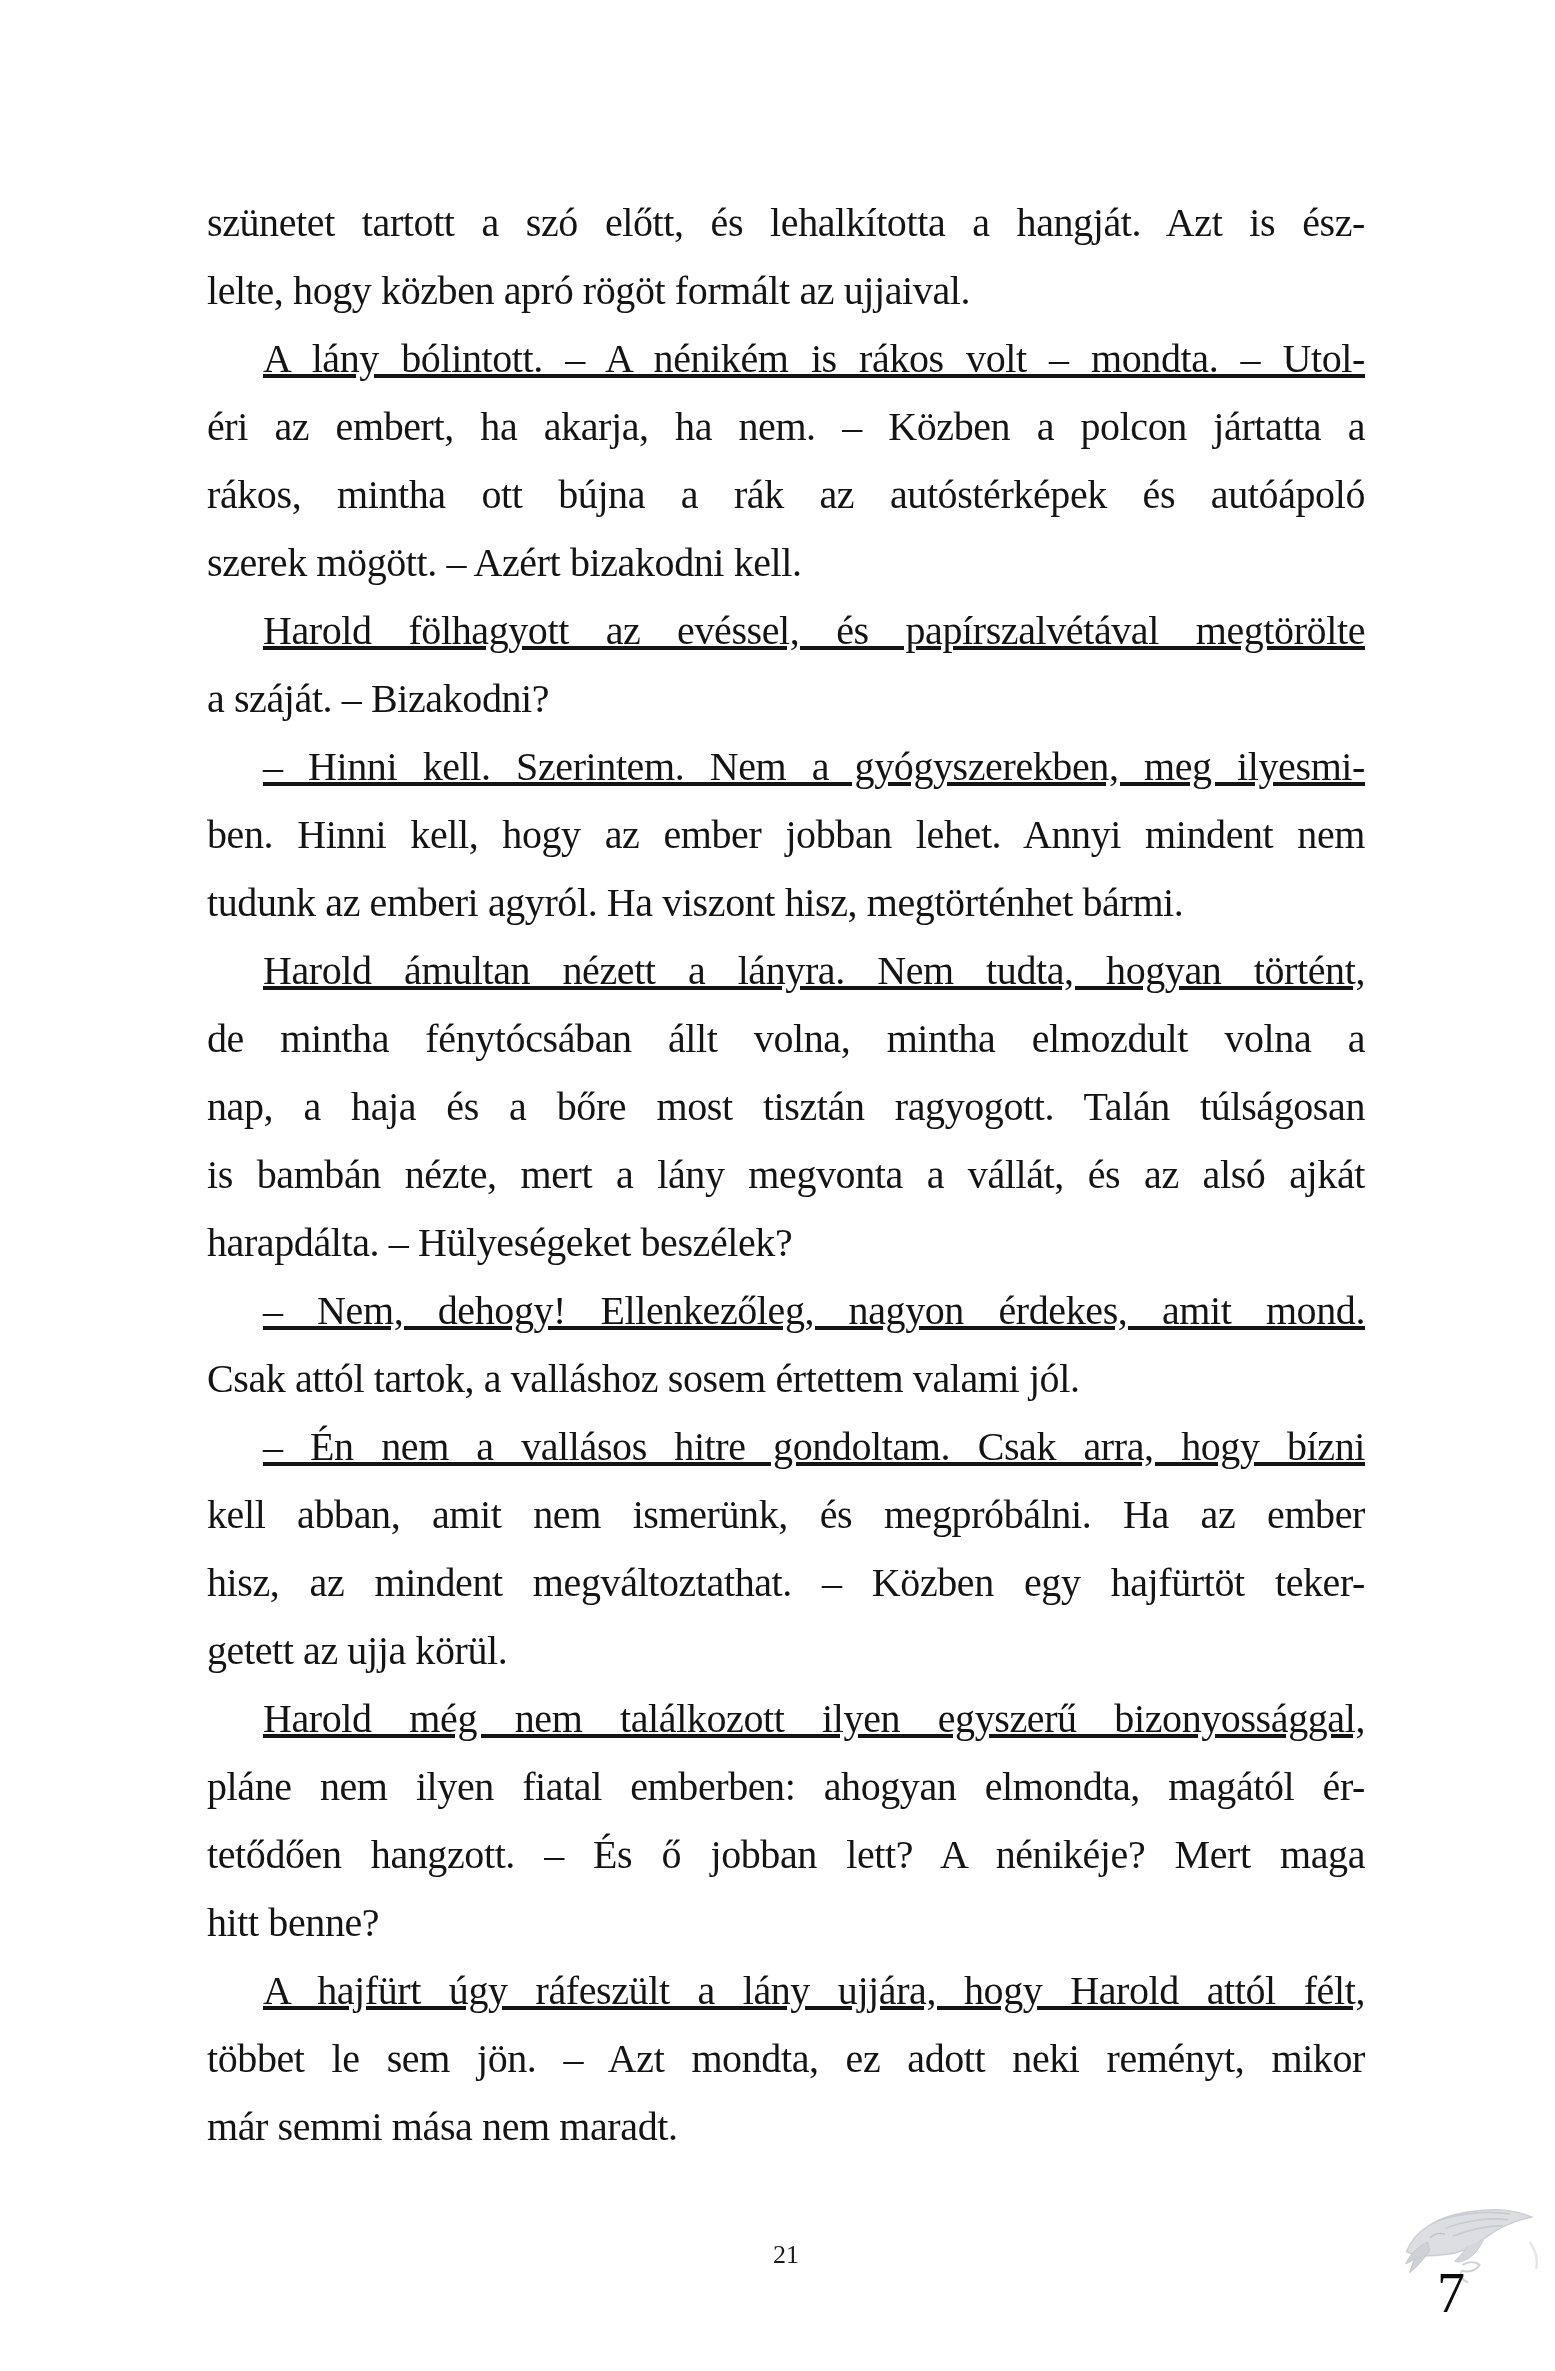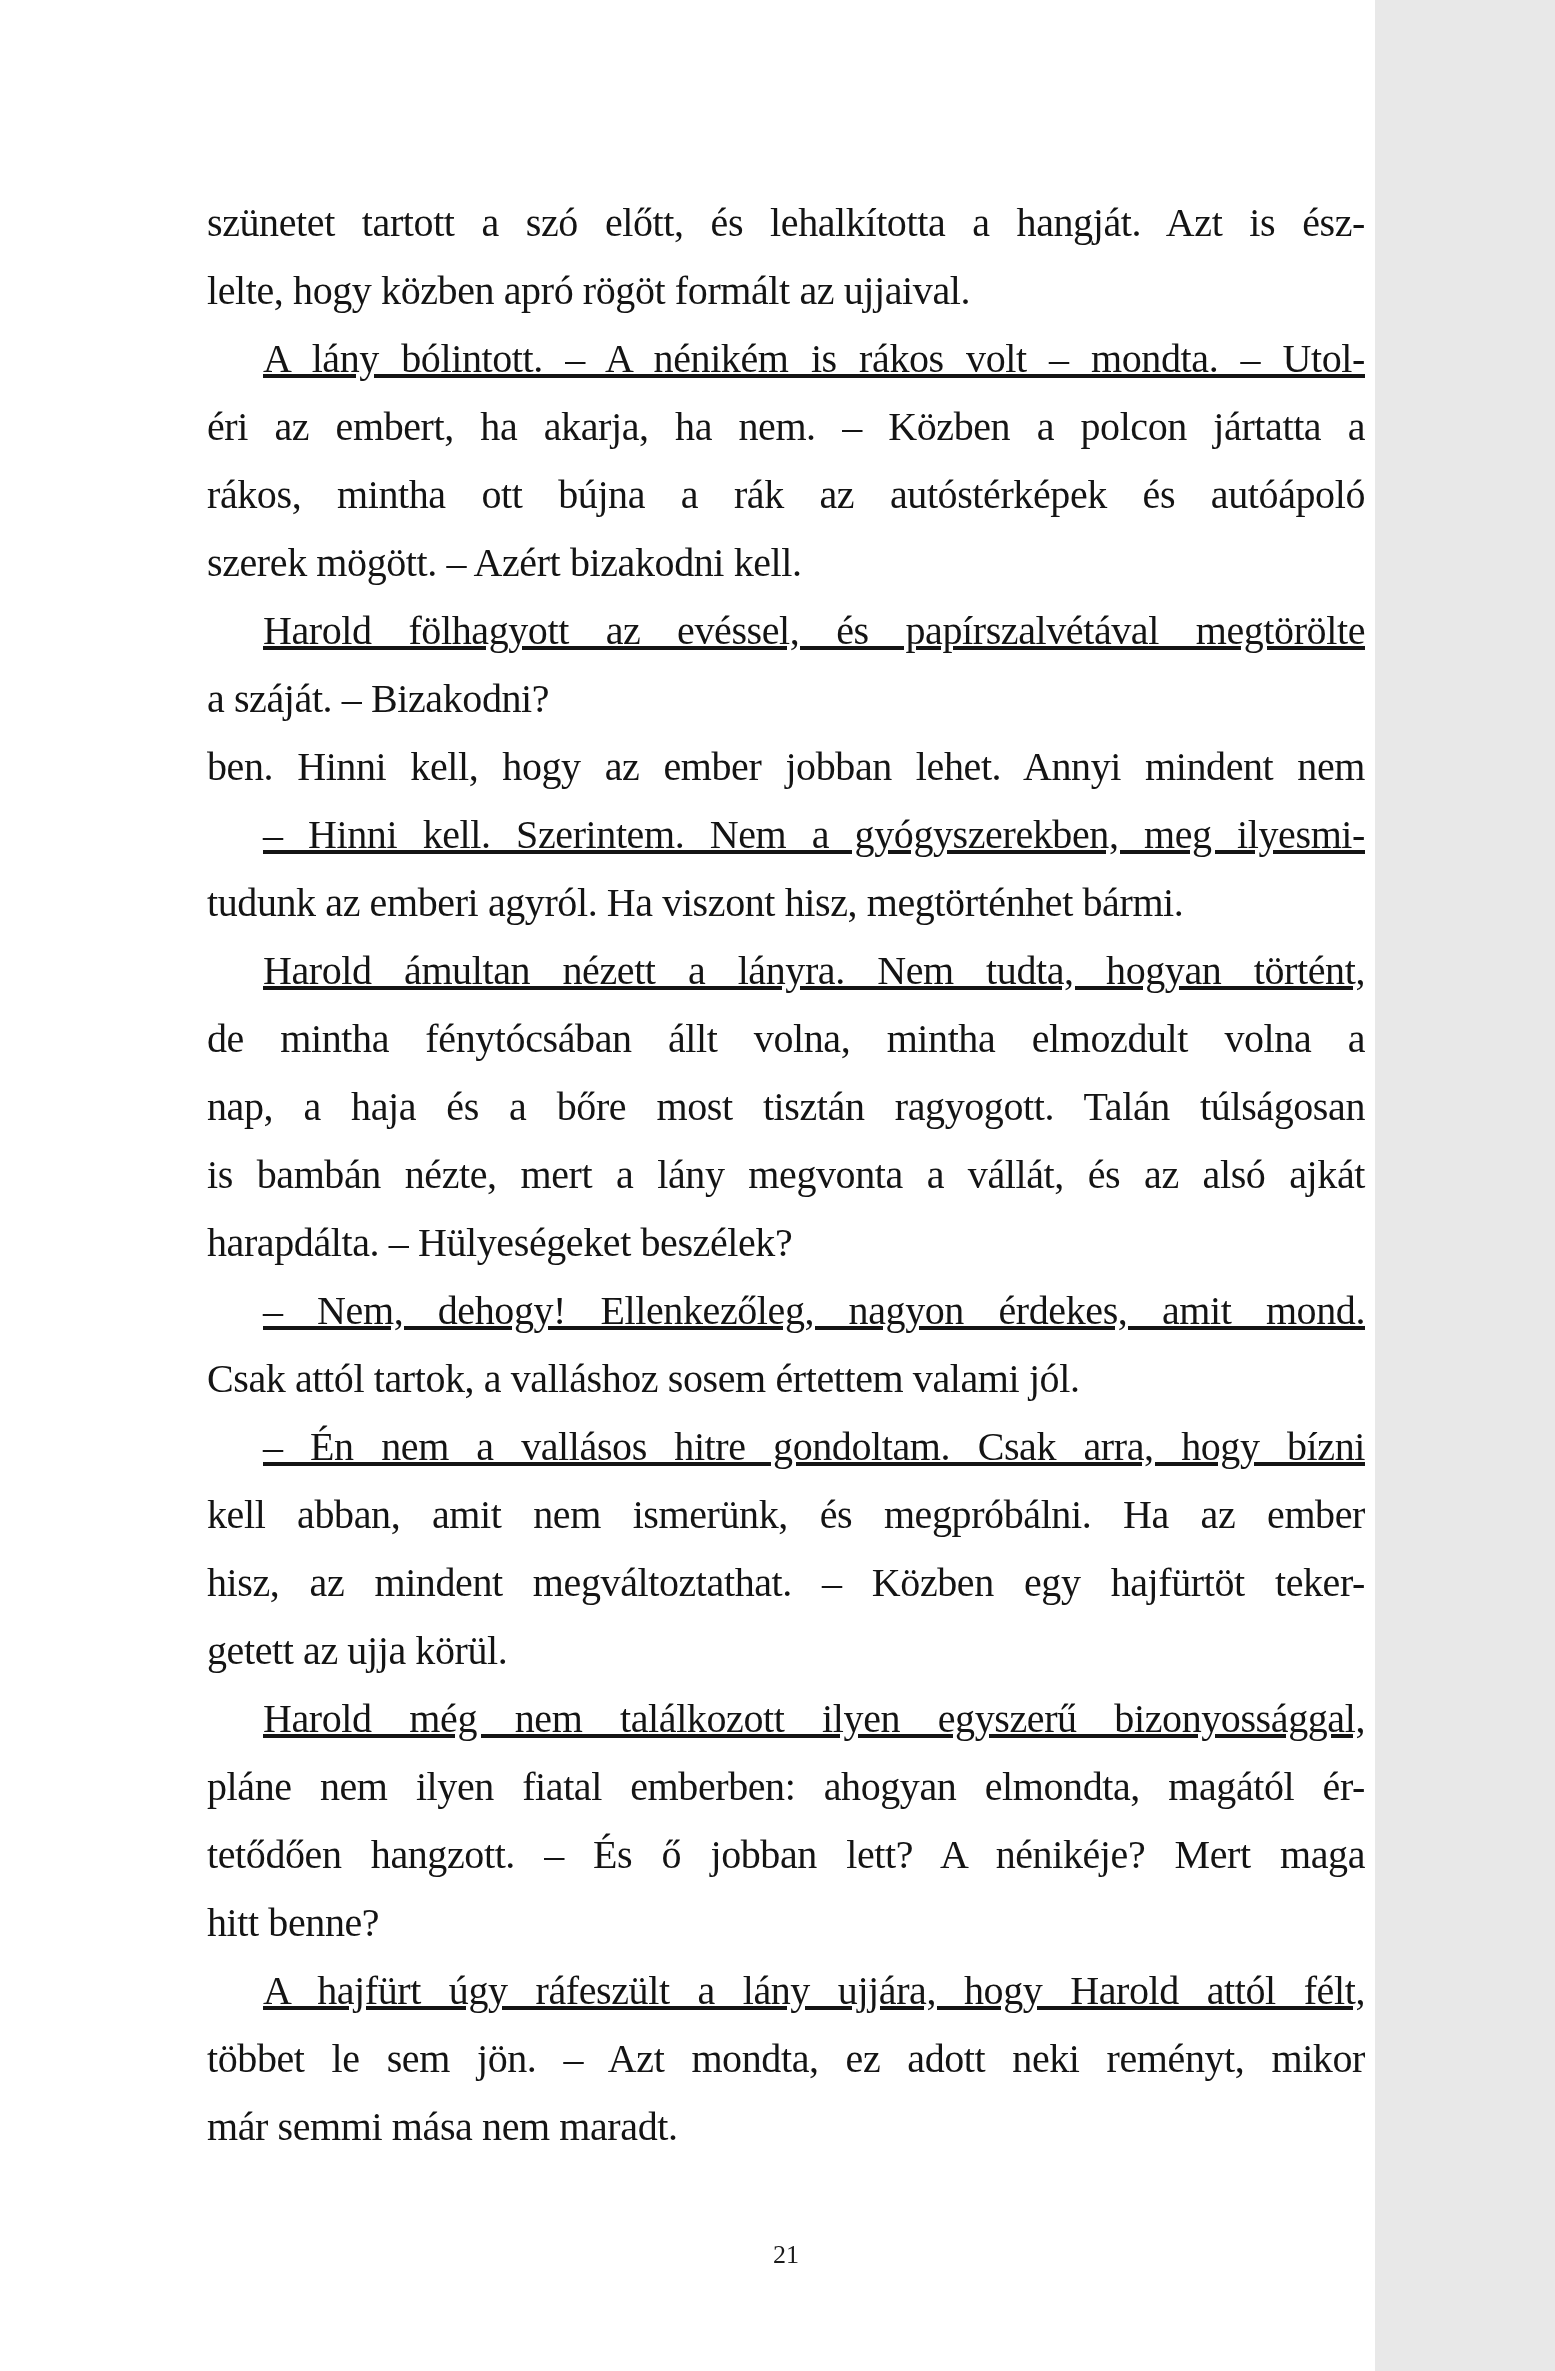--- a/index.html
+++ b/index.html
@@ -1,18 +1,18 @@
 <!DOCTYPE html>
 <html><head>
 <meta charset="utf-8">
 <style>
   html, body { margin: 0; padding: 0; background: #e8e8e8; }
   .page {
     position: relative;
-    width: 1375px;
+    width: 1555px;
     height: 2372px;
     background: #ffffff;
     font-family: "Liberation Serif", serif;
     color: #141414;
     overflow: hidden;
   }
   .textblock {
     position: absolute;
     left: 207px;
     top: 189px;
@@ -60,22 +60,22 @@
   <div class="textblock">
 
   <div class="line just">szünetet tartott a szó előtt, és lehalkította a hangját. Azt is ész-</div>
       <div class="line left">lelte, hogy közben apró rögöt formált az ujjaival.</div>
       <div class="line indent just">A lány bólintott. – A nénikém is rákos volt – mondta. – Utol-</div>
       <div class="line just">éri az embert, ha akarja, ha nem. – Közben a polcon jártatta a</div>
       <div class="line just">rákos, mintha ott bújna a rák az autóstérképek és autóápoló</div>
       <div class="line left">szerek mögött. – Azért bizakodni kell.</div>
       <div class="line indent just">Harold fölhagyott az evéssel, és papírszalvétával megtörölte</div>
       <div class="line left">a száját. – Bizakodni?</div>
+      <div class="line indent just">– Hinni kell. Szerintem. Nem a gyógyszerekben, meg ilyesmi-</div>
       <div class="line just">ben. Hinni kell, hogy az ember jobban lehet. Annyi mindent nem</div>
-      <div class="line indent just">– Hinni kell. Szerintem. Nem a gyógyszerekben, meg ilyesmi-</div>
       <div class="line left">tudunk az emberi agyról. Ha viszont hisz, megtörténhet bármi.</div>
       <div class="line indent just">Harold ámultan nézett a lányra. Nem tudta, hogyan történt,</div>
       <div class="line just">de mintha fénytócsában állt volna, mintha elmozdult volna a</div>
       <div class="line just">nap, a haja és a bőre most tisztán ragyogott. Talán túlságosan</div>
       <div class="line just">is bambán nézte, mert a lány megvonta a vállát, és az alsó ajkát</div>
       <div class="line left">harapdálta. – Hülyeségeket beszélek?</div>
       <div class="line indent just">– Nem, dehogy! Ellenkezőleg, nagyon érdekes, amit mond.</div>
       <div class="line left">Csak attól tartok, a valláshoz sosem értettem valami jól.</div>
       <div class="line indent just">– Én nem a vallásos hitre gondoltam. Csak arra, hogy bízni</div>
       <div class="line just">kell abban, amit nem ismerünk, és megpróbálni. Ha az ember</div>

